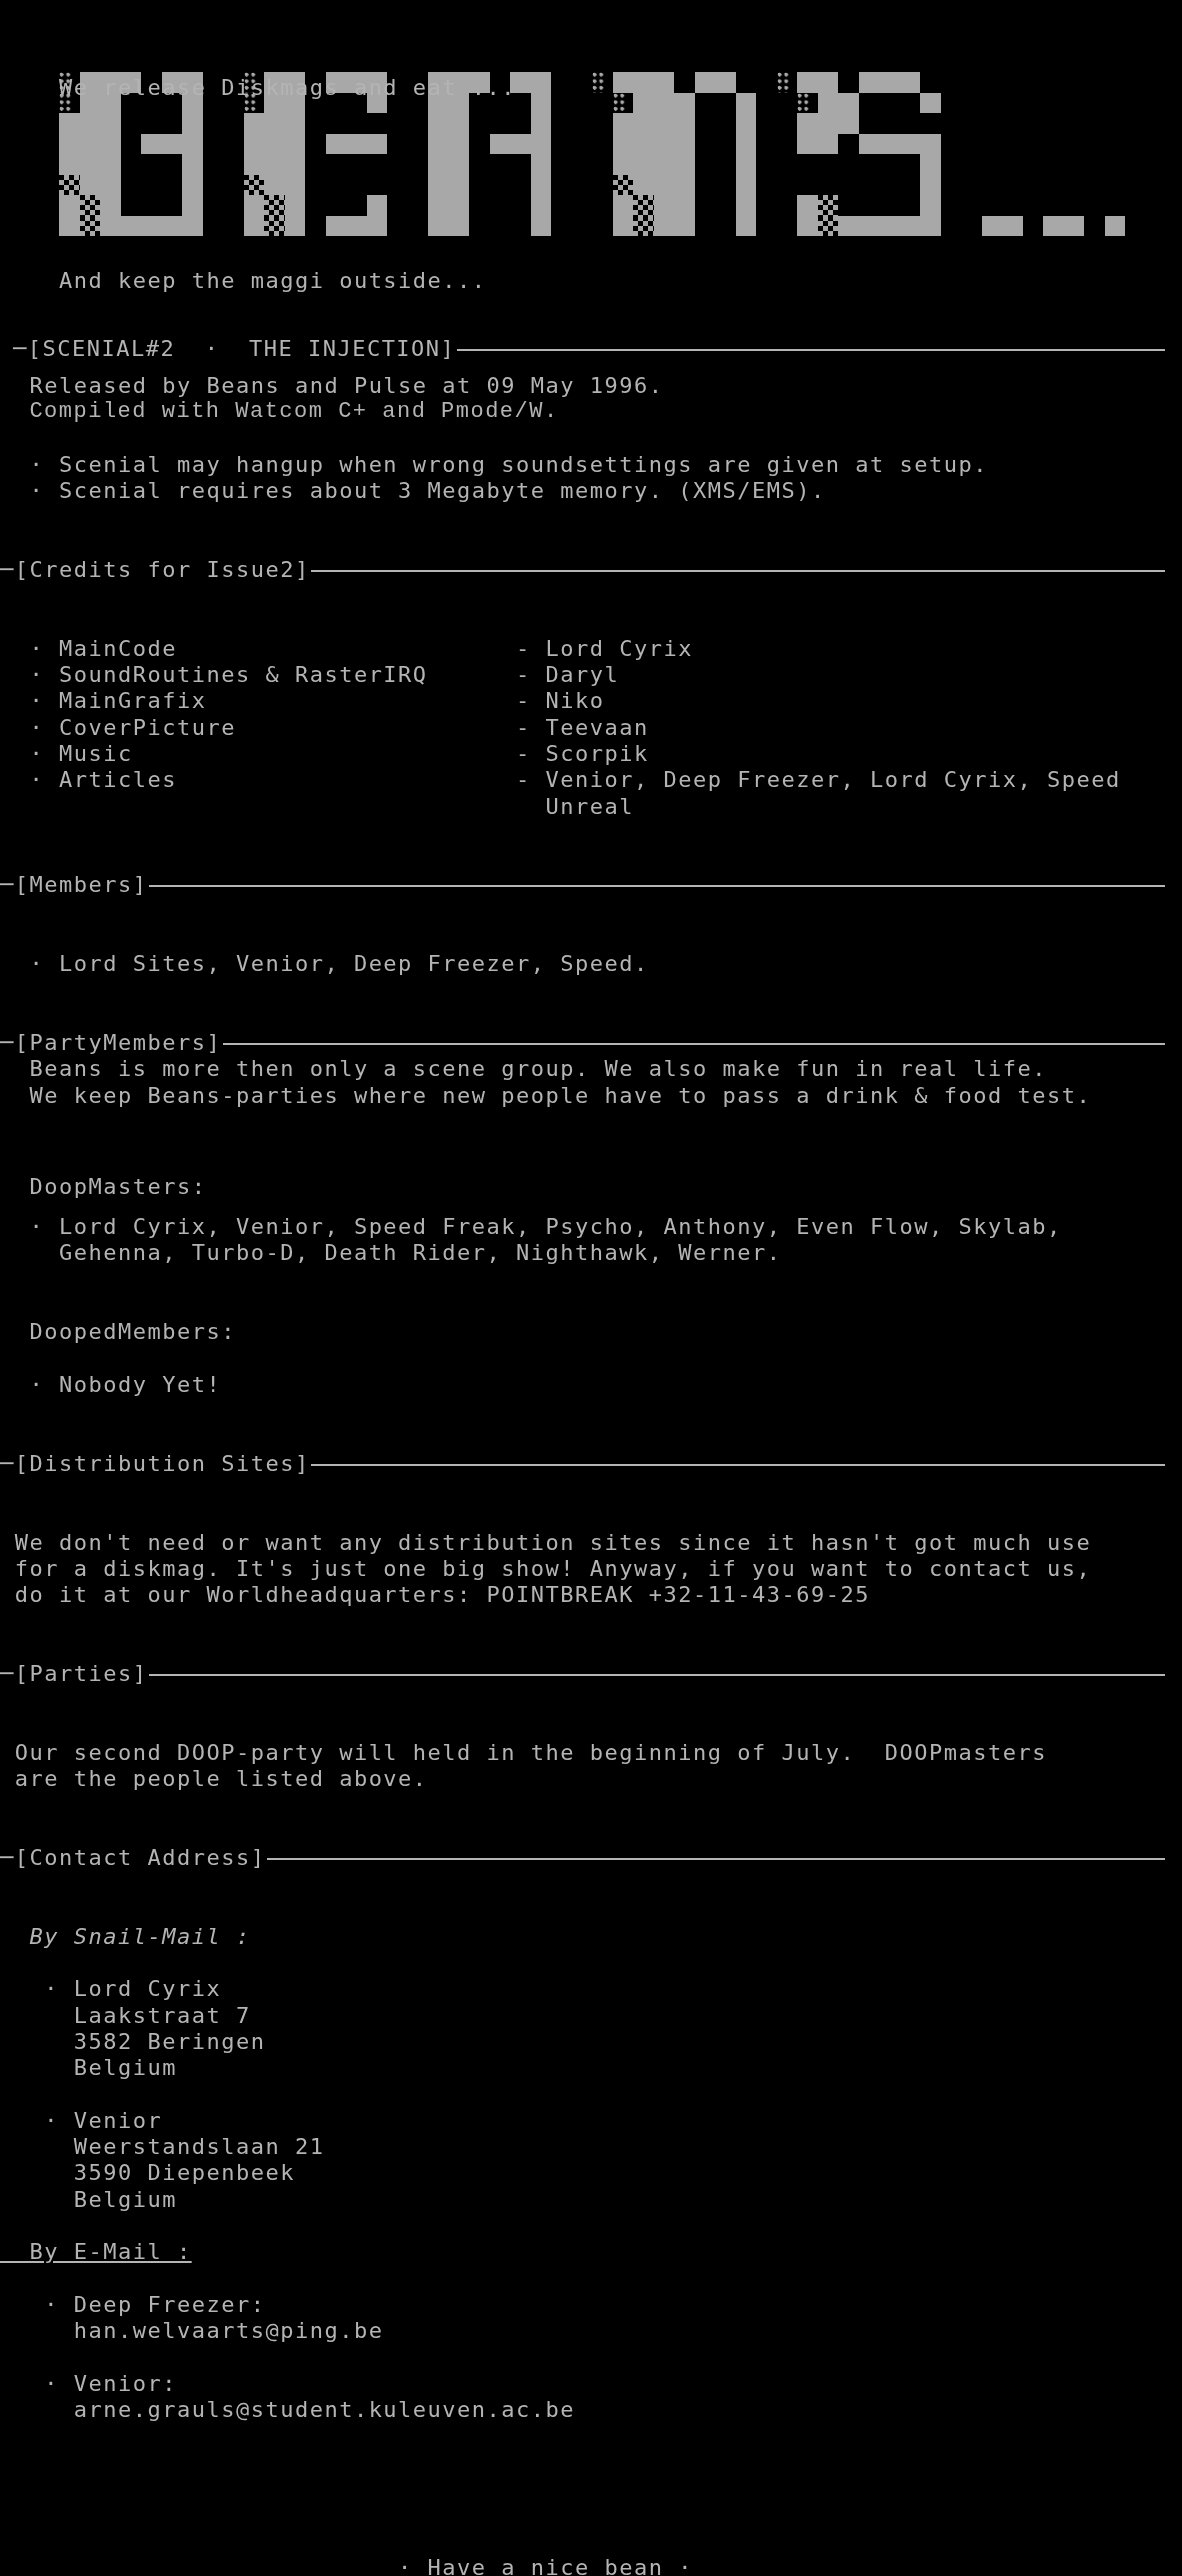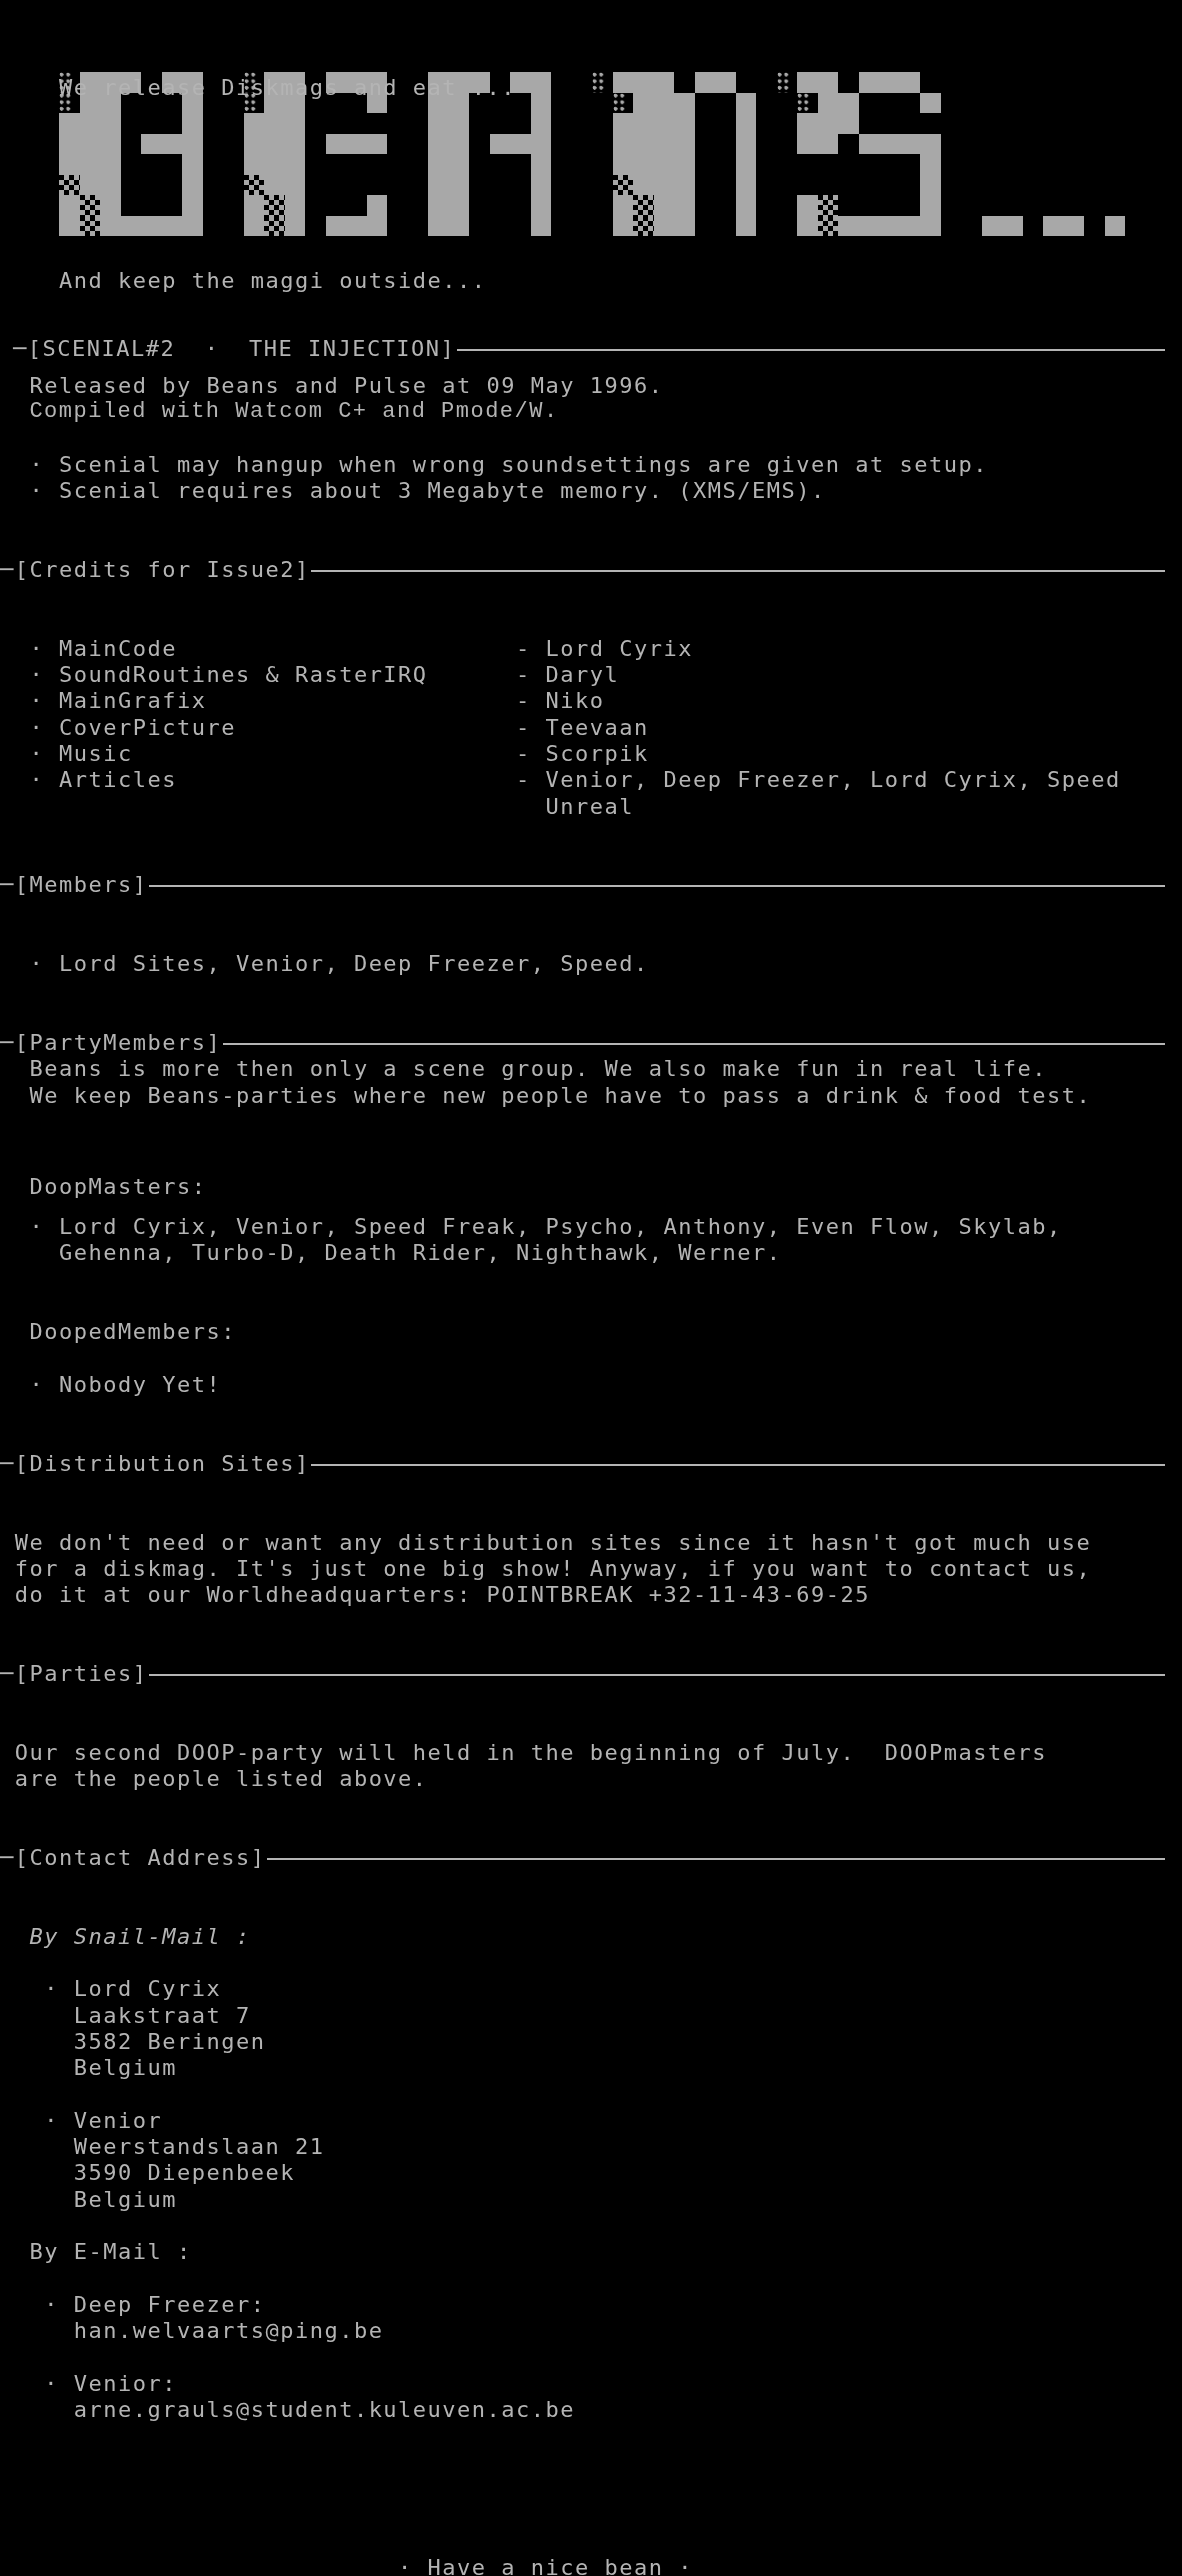--- a/index.html
+++ b/index.html
@@ -255,21 +255,21 @@
       <div class="row header" style="top: 1845px;"><span>─[Contact Address]</span><div class="rule"></div></div>
       <div class="row" style="top: 1924px; font-style: italic;"><span>  By Snail-Mail :</span></div>
       <div class="row" style="top: 1976px;"><span>   · Lord Cyrix</span></div>
       <div class="row" style="top: 2003px;"><span>     Laakstraat 7</span></div>
       <div class="row" style="top: 2029px;"><span>     3582 Beringen</span></div>
       <div class="row" style="top: 2055px;"><span>     Belgium</span></div>
       <div class="row" style="top: 2108px;"><span>   · Venior</span></div>
       <div class="row" style="top: 2134px;"><span>     Weerstandslaan 21</span></div>
       <div class="row" style="top: 2160px;"><span>     3590 Diepenbeek</span></div>
       <div class="row" style="top: 2187px;"><span>     Belgium</span></div>
-      <div class="row" style="top: 2239px;"><span>  By E-Mail :</span></div>
+      <div class="row" style="top: 2239px; text-decoration: underline;"><span>  By E-Mail :</span></div>
       <div class="row" style="top: 2292px;"><span>   · Deep Freezer:</span></div>
       <div class="row" style="top: 2318px;"><span>     han.welvaarts@ping.be</span></div>
       <div class="row" style="top: 2371px;"><span>   · Venior:</span></div>
       <div class="row" style="top: 2397px;"><span>     arne.grauls@student.kuleuven.ac.be</span></div>
       <div class="row" style="top: 2555px;"><span>                           · Have a nice bean ·</span></div>
     </div>
 </main>
 
 
 </body></html>

